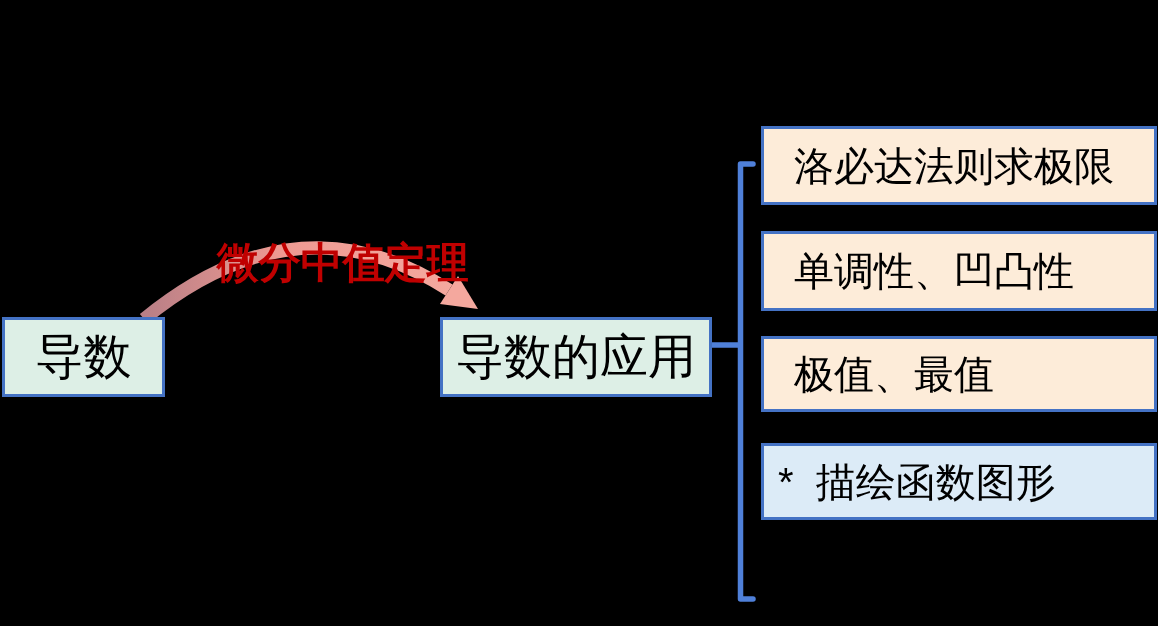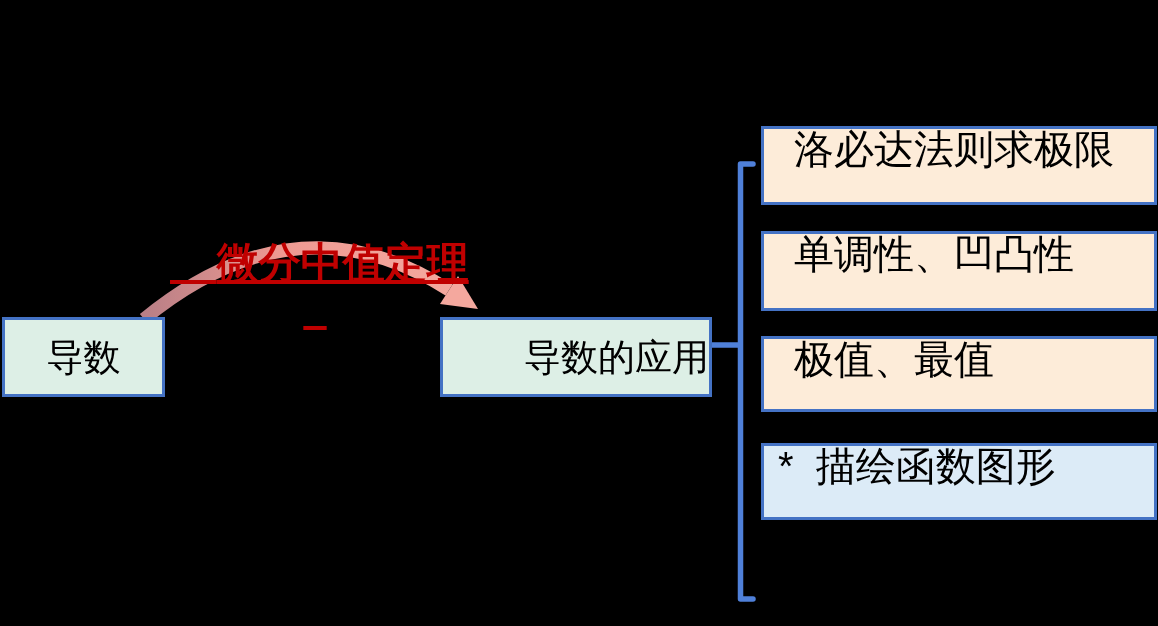--- a/index.html
+++ b/index.html
@@ -19,46 +19,45 @@
   }
   .node {
     position: absolute;
     box-sizing: border-box;
     border: 3px solid var(--border-blue, #4472c4);
     background: var(--mint, #ddefe6);
     color: var(--text, #000);
     display: flex;
     align-items: center;
     justify-content: center;
-    font-size: 37px;
+    font-size: 48px;
     line-height: 1;
     white-space: pre;
   }
   .node-derivative { left: 2px;   top: 317px; width: 163px; height: 80px; }
-  .node-application { left: 440px; top: 317px; width: 272px; height: 80px; justify-content: flex-end; }
+  .node-application { left: 440px; top: 317px; width: 272px; height: 80px; }
   .arrow-label {
     position: absolute;
     left: 170px; top: 194px; width: 290px;
     text-align: center;
     color: var(--label-red, #c00000);
     font-size: 42px;
     font-weight: 700;
     line-height: 1.1;
     white-space: pre;
-    text-decoration: underline;
   }
   .branch {
     position: absolute;
     left: 761px;
     width: 396px;
     box-sizing: border-box;
     border: 3px solid var(--border-blue, #4472c4);
     color: var(--text, #000);
     display: flex;
-    align-items: flex-start;
+    align-items: center;
     font-size: 40px;
     line-height: 1;
     white-space: pre;
   }
   .branch.peach { background: var(--peach, #fdecd9); padding-left: 30px; }
   .branch.blue  { background: var(--blue-light, #dcebf7); padding-left: 14px; }
   .branch-1 { top: 126px; height: 79px; }
   .branch-2 { top: 231px; height: 80px; }
   .branch-3 { top: 336px; height: 76px; }
   .branch-4 { top: 443px; height: 77px; }

